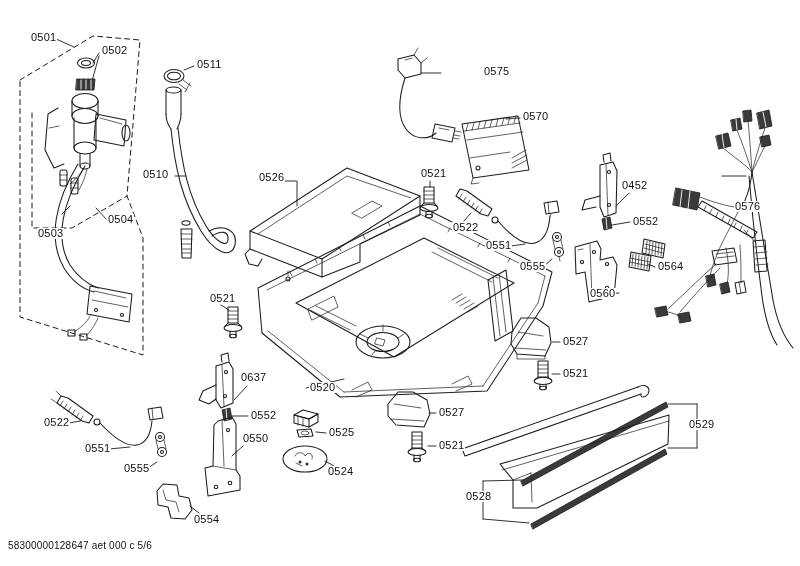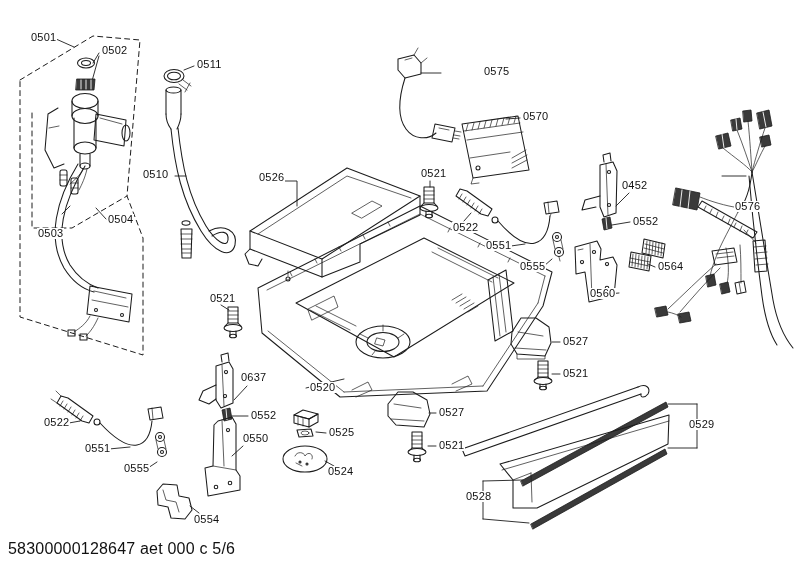--- a/index.html
+++ b/index.html
@@ -4,21 +4,21 @@
 <style>
   html,body{margin:0;padding:0;background:#fff;}
   body{width:800px;height:566px;font-family:"Liberation Sans",sans-serif;}
   .canvas{position:relative;width:800px;height:566px;background:#fff;overflow:hidden;}
   .canvas svg{position:absolute;left:0;top:0;}
   .callout{
     position:absolute;font-size:11px;line-height:1;color:#111;
     background:#fff;padding:0 1px;white-space:nowrap;letter-spacing:.2px;
   }
   .footer{
-    position:absolute;left:8px;top:540px;font-size:16px;color:#111;letter-spacing:.2px;
+    position:absolute;left:8px;top:540px;font-size:10px;color:#111;letter-spacing:.2px;
   }
   .ln{fill:none;stroke:#1c1c1c;stroke-width:1.05;stroke-linecap:round;stroke-linejoin:round;}
   .thin{stroke-width:.7;}
   .ld{fill:none;stroke:#1c1c1c;stroke-width:.9;stroke-linecap:round;}
   .dash{fill:none;stroke:#1c1c1c;stroke-width:1;stroke-dasharray:5 4;}
   .dk{fill:#3a3a3a;stroke:#1c1c1c;stroke-width:.8;}
   .wt{fill:none;stroke:#fff;stroke-width:.9;}
 </style>
 </head>
 <body>

